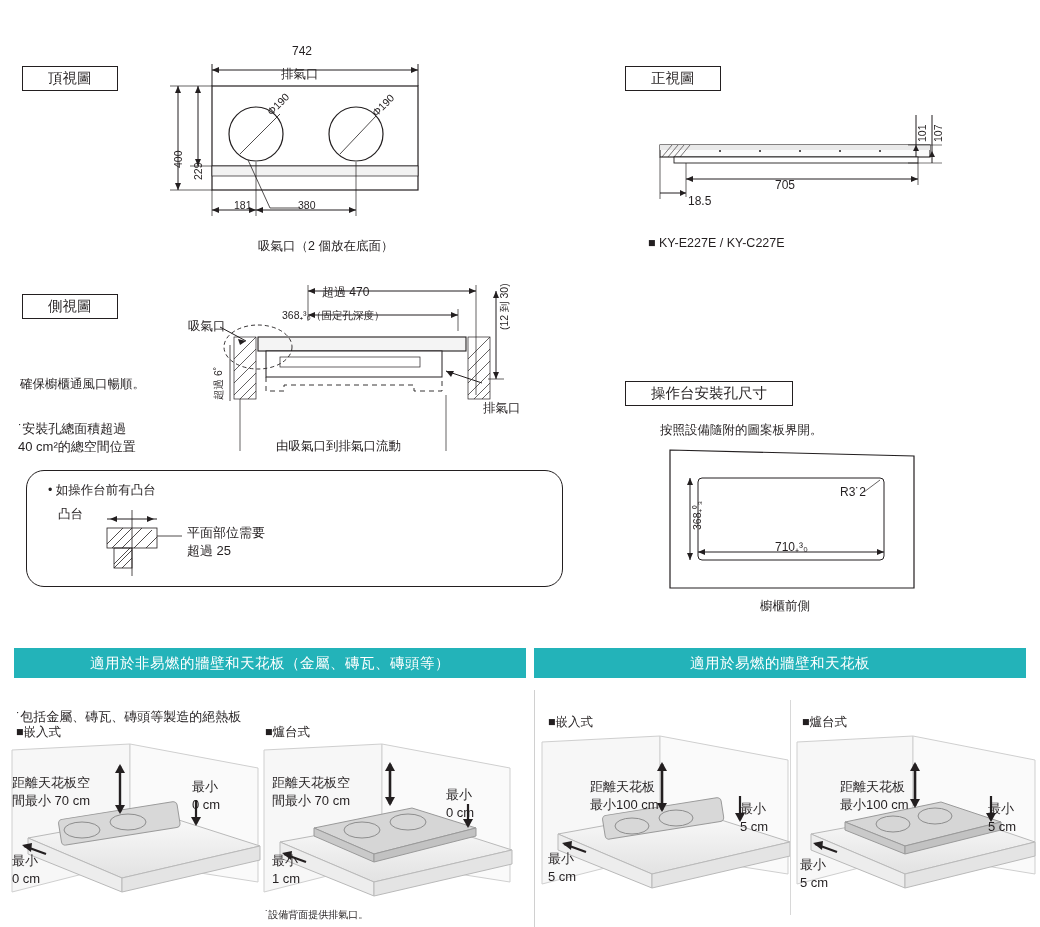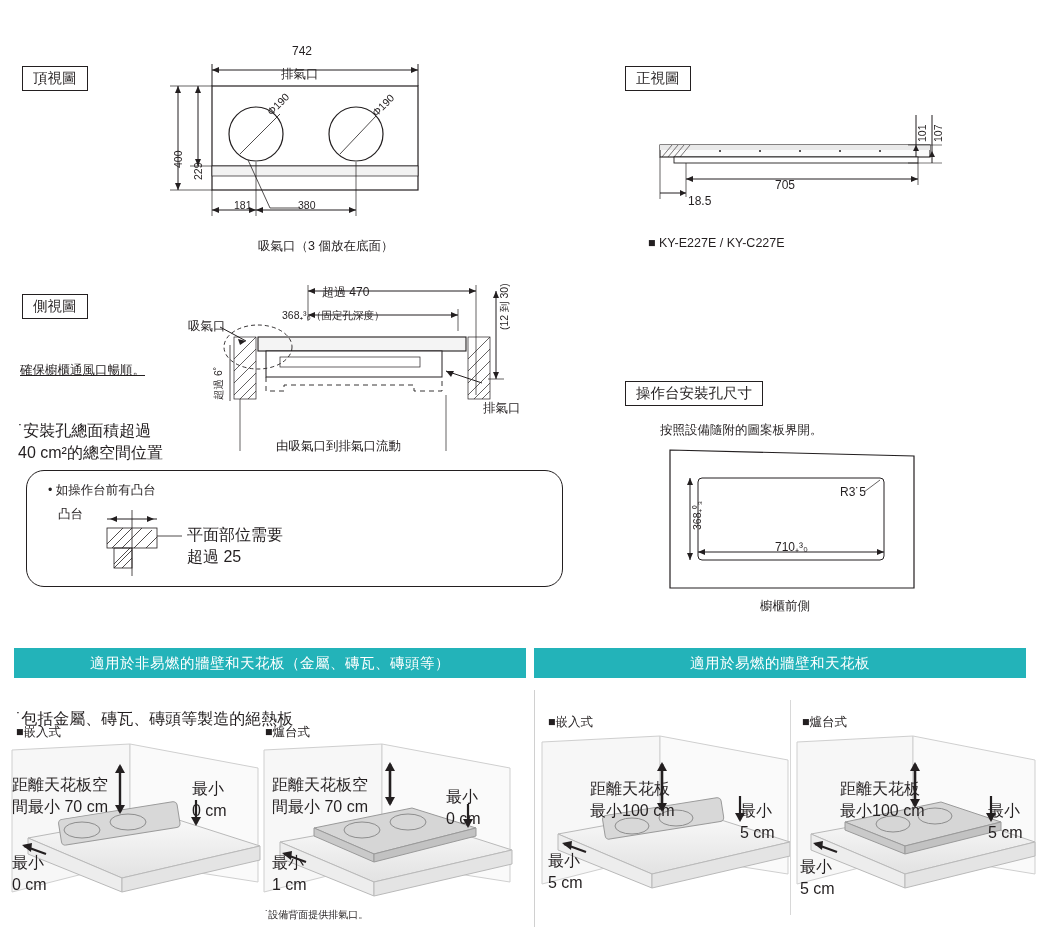--- a/index.html
+++ b/index.html
@@ -15,25 +15,25 @@
 
   
   .sec-head{position:absolute;display:flex;align-items:center;width:1010px;left:14px;}
   .sec-head .t{color:#00a0a8;font-size:21px;letter-spacing:4px;white-space:nowrap;}
   .sec-head .rule{flex:1;height:1px;background:#8c8c8c;margin:0 10px;position:relative;top:2px;}
   .sec-head .unit{font-size:14px;color:#231f20;white-space:nowrap;}
 
   
   .boxlbl{
     position:absolute;border:1px solid #231f20;background:#fff;
-    font-size:14.5px;padding:4px 10px;white-space:nowrap;line-height:1;
+    font-size:14.5px;padding:4px 25px;white-space:nowrap;line-height:1;
   }
 
   .txt{position:absolute;font-size:12.5px;white-space:nowrap;line-height:1.35;}
-  .txt.sm{font-size:16px;}
+  .txt.sm{font-size:13px;}
   .txt.xs{font-size:10px;}
   .num{position:absolute;font-size:12px;white-space:nowrap;}
   .num.sm{font-size:10.5px;}
   .rot90{transform:rotate(-90deg);transform-origin:left top;}
   .vl{position:absolute;width:1px;background:#231f20;}
   svg{position:absolute;overflow:visible;}
 
   
   .banner{
     position:absolute;height:30px;background:#23b3b9;color:#fff;
@@ -97,21 +97,21 @@
     <line x1="96" y1="104" x2="96" y2="158" stroke="#231f20" stroke-width="0.7"></line>
     <line x1="196" y1="104" x2="196" y2="158" stroke="#231f20" stroke-width="0.7"></line>
   </svg>
 
   <div class="num sm rot90" style="left:172px;top:168px;">400</div>
   <div class="num sm rot90" style="left:192px;top:180px;">229</div>
   <div class="num sm" style="left:265px;top:98px;transform:rotate(-45deg);">Φ190</div>
   <div class="num sm" style="left:370px;top:99px;transform:rotate(-45deg);">Φ190</div>
   <div class="num sm" style="left:234px;top:199px;">181</div>
   <div class="num sm" style="left:298px;top:199px;">380</div>
-  <div class="txt" style="left:258px;top:238px;">吸氣口（3 個放在底面）</div>
+  <div class="txt" style="left:258px;top:238px;">吸氣口（2 個放在底面）</div>
 
   <div class="boxlbl" style="left:625px;top:66px;">正視圖</div>
 
   <svg width="330" height="130" style="left:650px;top:105px;">
 
     <rect x="10" y="40" width="270" height="12" fill="#fafafa" stroke="#231f20" stroke-width="1.1"></rect>
     <rect x="10" y="40" width="270" height="5" fill="#e9e9e9" stroke="none"></rect>
 
     <g stroke="#231f20" stroke-width="0.6">
       <line x1="12" y1="52" x2="22" y2="40"></line>
@@ -154,21 +154,21 @@
   <div class="num" style="left:688px;top:194px;">18.5</div>
   <div class="txt" style="left:648px;top:235px;">■ KY-E227E / KY-C227E</div>
 
   <div class="boxlbl" style="left:22px;top:294px;">側視圖</div>
 
   <div class="num" style="left:322px;top:284px;">超過 470</div>
   <div class="num sm" style="left:282px;top:308px;">368₊³₀（固定孔深度）</div>
   <div class="num sm rot90" style="left:498px;top:330px;">(12 到 30)</div>
   <div class="txt" style="left:188px;top:318px;">吸氣口</div>
   <div class="txt" style="left:483px;top:400px;">排氣口</div>
-  <div class="txt" style="left:20px;top:362px;text-decoration:underline;">確保櫥櫃通風口暢順。</div>
+  <div class="txt" style="left:20px;top:376px;">確保櫥櫃通風口暢順。</div>
   <div class="txt sm" style="left:18px;top:420px;white-space:pre;">˙安裝孔總面積超過
 40 cm²的總空間位置</div>
   <div class="num sm rot90" style="left:212px;top:400px;">超過 6˚</div>
   <div class="txt" style="left:276px;top:438px;">由吸氣口到排氣口流動</div>
 
   <svg width="420" height="180" style="left:200px;top:275px;">
 
     <line x1="108" y1="16" x2="276" y2="16" stroke="#231f20" stroke-width="1"></line>
     <path d="M108 16 l7 -3 v6 z" fill="#231f20"></path>
     <path d="M276 16 l-7 -3 v6 z" fill="#231f20"></path>
@@ -267,21 +267,21 @@
 
     <line x1="30" y1="104" x2="216" y2="104" stroke="#231f20" stroke-width="1"></line>
     <path d="M30 104 l7 -3 v6 z" fill="#231f20"></path>
     <path d="M216 104 l-7 -3 v6 z" fill="#231f20"></path>
 
     <line x1="196" y1="44" x2="212" y2="32" stroke="#231f20" stroke-width="0.7"></line>
   </svg>
 
   <div class="num sm rot90" style="left:690px;top:530px;">368₊⁰₃</div>
   <div class="num" style="left:775px;top:538px;">710₊³₀</div>
-  <div class="num" style="left:840px;top:485px;">R3˙5</div>
+  <div class="num" style="left:840px;top:485px;">R3˙2</div>
   <div class="txt" style="left:760px;top:598px;">櫥櫃前側</div>
 
 
   <div class="banner" style="left:534px;top:648px;width:492px;">適用於易燃的牆壁和天花板</div>
   <div class="banner" style="left:14px;top:648px;width:512px;">適用於非易燃的牆壁和天花板（金屬、磚瓦、磚頭等）</div>
 
   <div class="txt sm" style="left:16px;top:708px;">˙包括金屬、磚瓦、磚頭等製造的絕熱板</div>
 
   <div class="txt" style="left:16px;top:724px;">■嵌入式</div>
   <svg width="252" height="180" style="left:10px;top:742px;">

